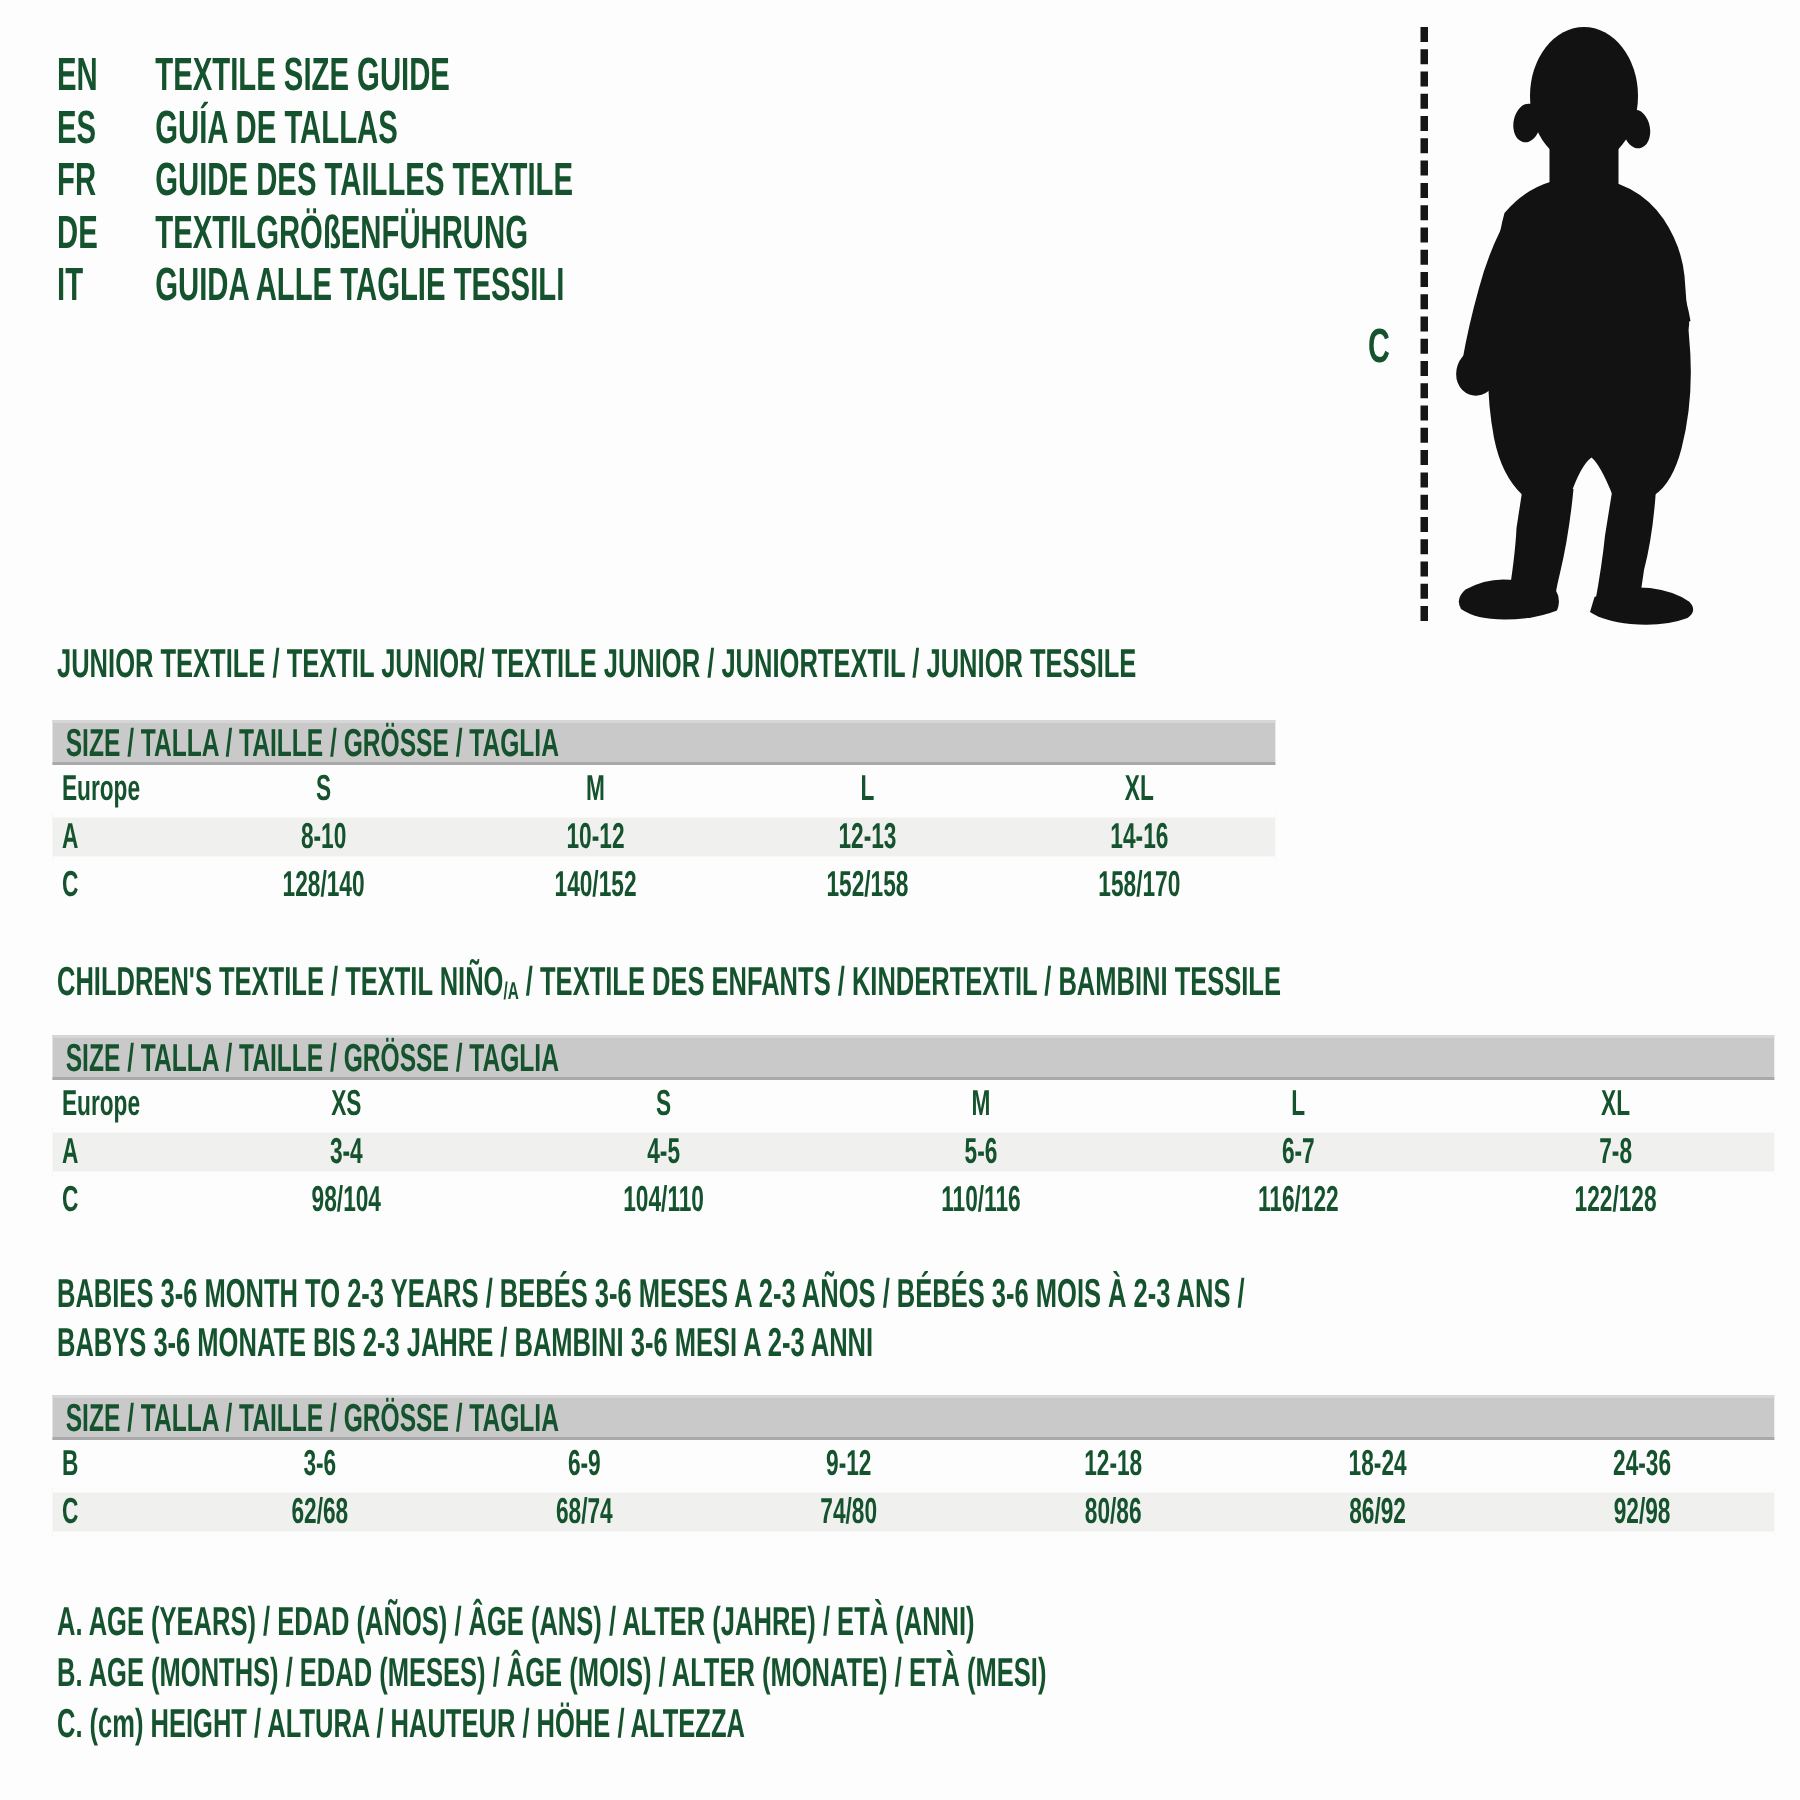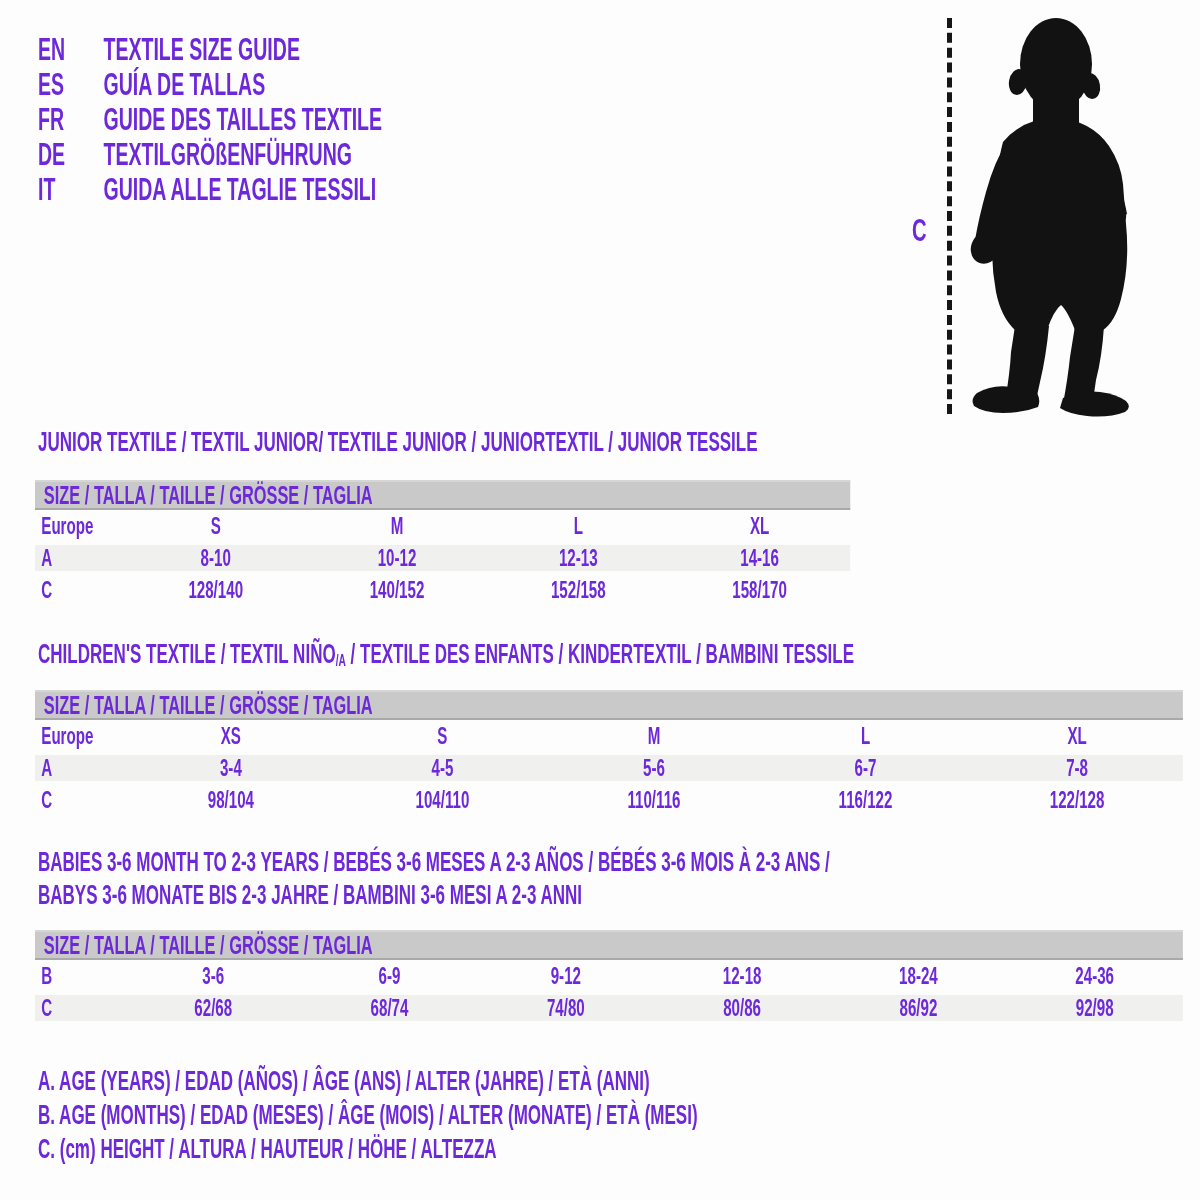--- a/index.html
+++ b/index.html
@@ -1,20 +1,20 @@
 <!DOCTYPE html>
 <html><head>
 <meta charset="utf-8">
 <style>
   html,body { margin:0; padding:0; }
   #page {
     position:relative; width:1200px; height:1200px;
     background:#fdfdfd; overflow:hidden;
     font-family:"Liberation Sans", sans-serif;
-    font-weight:bold; color:#6d28d9;
+    font-weight:bold; color:#14532d;
   }
   
   .cz { transform:scaleX(0.63); transform-origin:0 0; white-space:nowrap; }
 
   
   .langs { position:absolute; left:38px; top:32px; }
   .lang-row { display:flex; height:35px; align-items:center; font-size:31px; line-height:35px; }
   .lang-code { display:inline-block; width:104px; }
   .lang-label { display:inline-block; }
 

